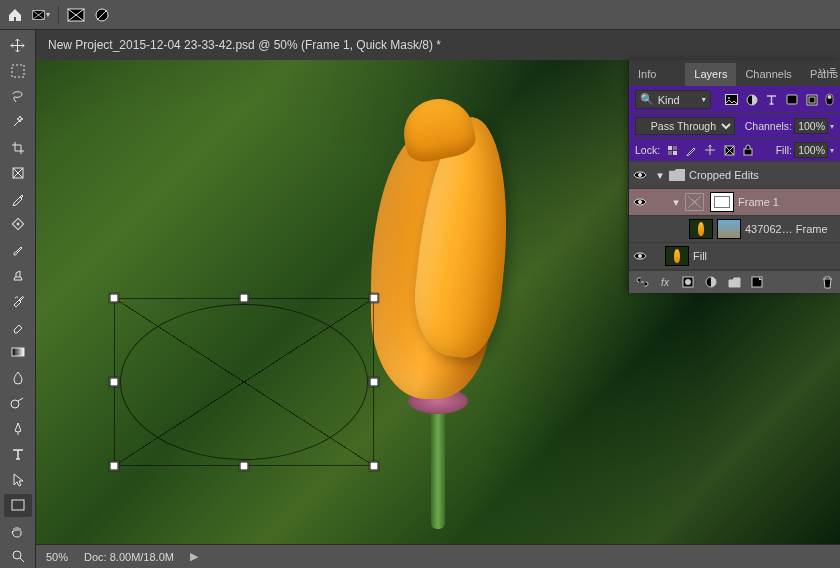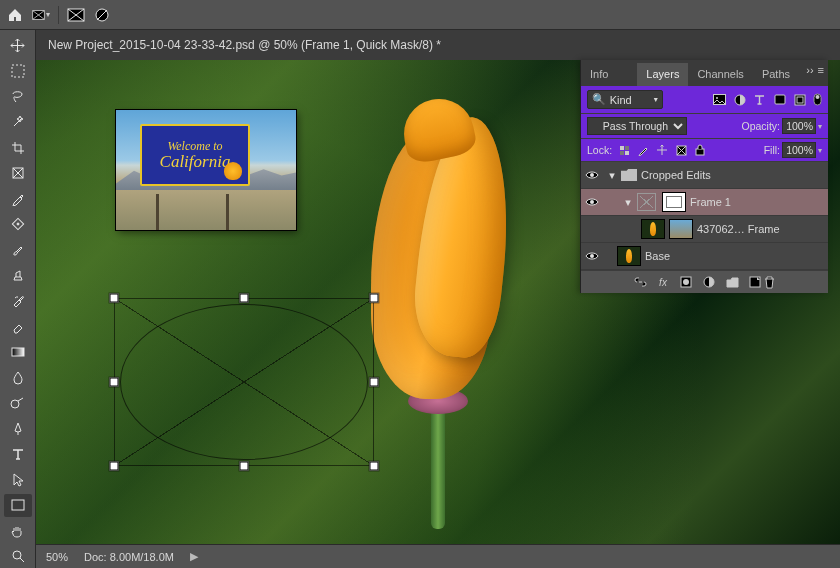--- a/index.html
+++ b/index.html
@@ -57,21 +57,21 @@
 .shape-box .diag { position:absolute; inset:0; }
 .shape-box .diag::before, .shape-box .diag::after { content:""; position:absolute; inset:0; background:linear-gradient(to top left, transparent calc(50% - .5px), rgba(0,0,0,.55) calc(50% - .5px), rgba(0,0,0,.55) calc(50% + .5px), transparent calc(50% + .5px)); }
 .shape-box .diag::after { transform: scaleX(-1); }
 .handle { position:absolute; width:9px; height:9px; background:#fff; border:1px solid #000; transform:translate(-50%,-50%); box-shadow:0 0 0 1px rgba(0,0,0,.4); }
 
 
 .status-bar { position:absolute; left:36px; right:0; bottom:0; height:24px; background:#535353; display:flex; align-items:center; padding:0 10px; gap:16px; color:#d8d8d8; border-top:1px solid #2a2a2a; }
 .status-bar .caret { color:#bbb; }
 
 
-.panel-stack { position:absolute; right:12px; top:60px; width:248px; background:#6d28d9; border-left:1px solid #222; box-shadow:-2px 0 6px rgba(0,0,0,.3); }
+.panel-stack { position:absolute; right:0; top:60px; width:212px; background:#4c1d95; border-left:1px solid #222; box-shadow:-2px 0 6px rgba(0,0,0,.3); }
 .panel-tabs { display:flex; height:26px; background:#3a3a3a; align-items:flex-end; position:relative; }
 .ptab { padding:5px 9px 6px; font-size:11px; color:#bdbdbd; }
 .ptab.active { background:#535353; color:#e9e9e9;margin-left:20px; }
 .panel-tabs .menu { position:absolute; right:4px; top:4px; display:flex; gap:4px; color:#ccc; }
 
 .filter-row { display:flex; align-items:center; gap:6px; padding:4px 6px; border-bottom:1px solid #3c3c3c; }
 .filter-row .search { flex:0 0 72px; display:flex; align-items:center; gap:4px; background:#3b3b3b; padding:2px 4px; border-radius:2px; border:1px solid #2b2b2b; }
 .filter-row .search input { background:transparent; border:none; width:40px; color:#ddd; font-size:11px; }
 .filter-row .filter-icons { display:flex; gap:5px; flex:1; justify-content:flex-end; }
 .filter-row .fi { width:15px; height:15px; display:flex; align-items:center; justify-content:center; color:#d0d0d0; }
@@ -96,21 +96,21 @@
 .layer-row .mask { width:24px; height:20px; background:#fff; border:1px solid #000; margin-left:2px; position:relative; }
 .layer-row .mask::after { content:""; position:absolute; left:3px; top:3px; right:3px; bottom:3px; border:1px solid #777; }
 .layer-row .twist { width:10px; text-align:center; color:#ddd; }
 .layer-row .frame-ic { width:19px; height:18px; border:1px solid #999; position:relative; }
 .layer-row .frame-ic::before,.layer-row .frame-ic::after{content:"";position:absolute;inset:2px;}
 .layer-row .frame-ic::before{background:linear-gradient(to top right, transparent calc(50% - .5px),#999 calc(50% - .5px),#999 calc(50% + .5px),transparent calc(50% + .5px));}
 .layer-row .frame-ic::after{background:linear-gradient(to top left, transparent calc(50% - .5px),#999 calc(50% - .5px),#999 calc(50% + .5px),transparent calc(50% + .5px));}
 .layer-row .lbl { flex:1; font-size:11px; white-space:nowrap; overflow:hidden; text-overflow:ellipsis; }
 .layer-row .folder-ic { width:16px; height:12px; background:#c0c0c0; clip-path: polygon(0 15%, 35% 15%, 45% 0, 100% 0, 100% 100%, 0 100%); }
 
-.layer-footer { display:flex; align-items:center; justify-content:center; padding:4px 6px; border-top:1px solid #3c3c3c; background:#535353; }
+.layer-footer { display:flex; align-items:center; justify-content:space-between; padding:4px 6px; border-top:1px solid #3c3c3c; background:#535353; }
 .layer-footer .lf { display:flex; gap:9px; }
 .layer-footer .fi2 { width:14px; height:14px; display:flex; align-items:center; justify-content:center; color:#c9c9c9; }
 
 </style>
 </head>
 <body>
 
 <div class="options-bar">
   <div class="opt-icon">
     <svg width="16" height="16" viewBox="0 0 16 16">
@@ -256,44 +256,34 @@
   <div class="tool">
       <svg width="14" height="14" viewBox="0 0 14 14">
         <circle cx="6" cy="6" r="4" stroke="#e6e6e6"></circle>
         <path d="M9 9l4 4" stroke="#e6e6e6"></path>
       </svg>
     </div>
 </div>
 
 <div class="tab-bar">
   <div class="file-tab">
-    <span>New Project_2015-10-04 23-33-42.psd @ 50% (Frame 1, Quick Mask/8) *</span>
+    <span>New Project_2015-12-04 23-33-42.psd @ 50% (Frame 1, Quick Mask/8) *</span>
   </div>
 </div>
 
 <div class="canvas-wrap">
   <div class="canvas">
     <div class="flower">
       <div class="stem"></div>
       <div class="sepal"></div>
       <div class="petal-back"></div>
       <div class="petal-curl"></div>
       <div class="petal-tip"></div>
     </div>
 
-    <div class="sign">
-      <div class="mtn"></div>
-      <div class="post a"></div>
-        <div class="post b"></div>
-      <div class="board">
-        <div class="l1">Welcome to</div>
-        <div class="l2">California</div>
-        <div class="poppy"></div>
-      </div>
-    </div>
 
     <div class="shape-box">
       <div class="bbox"></div>
       <div class="diag"></div>
       <div class="ellipse"></div>
       <div class="handle" style="left:0;top:0"></div>
       <div class="handle" style="left:50%;top:0"></div>
       <div class="handle" style="left:100%;top:0"></div>
       <div class="handle" style="left:0;top:50%"></div>
       <div class="handle" style="left:100%;top:50%"></div>
@@ -368,21 +358,21 @@
           </svg>
         </div>
     </div>
   </div>
 
   <div class="blend-row">
     <select style="width:100px;padding:1px 2px">
       <option>Pass Through</option>
     </select>
     <div class="pct">
-      <span>Opacity:</span>
+      <span>Channels:</span>
       <input value="100%" style="">
       <span class="car">▾</span>
     </div>
   </div>
 
   <div class="lock-row">
     <div style="display:flex;align-items:center;gap:5px">
       <span>Lock:</span>
       <div class="licons">
         <div class="li">
@@ -466,21 +456,21 @@
       <div class="eye">
           <svg width="14" height="10" viewBox="0 0 14 10">
             <path d="M1 5c2-4 10-4 12 0-2 4-10 4-12 0z" stroke="#e1e1e1"></path>
             <circle cx="7" cy="5" r="2" fill="#e1e1e1"></circle>
           </svg>
         </div>
       <span class="indent" style="width:6px"></span>
       <span class="thumb dark">
           <span class="mini"></span>
         </span>
-      <span class="lbl">Base</span>
+      <span class="lbl">Fill</span>
     </div>
   </div>
 
   <div class="layer-footer">
     <div class="lf">
       <div class="fi2">
           <svg width="13" height="10" viewBox="0 0 13 10">
             <path d="M3 5a2 2 0 010-4h2M10 5a2 2 0 010 4H8M5 5h3" stroke="#c9c9c9"></path>
           </svg>
         </div>

